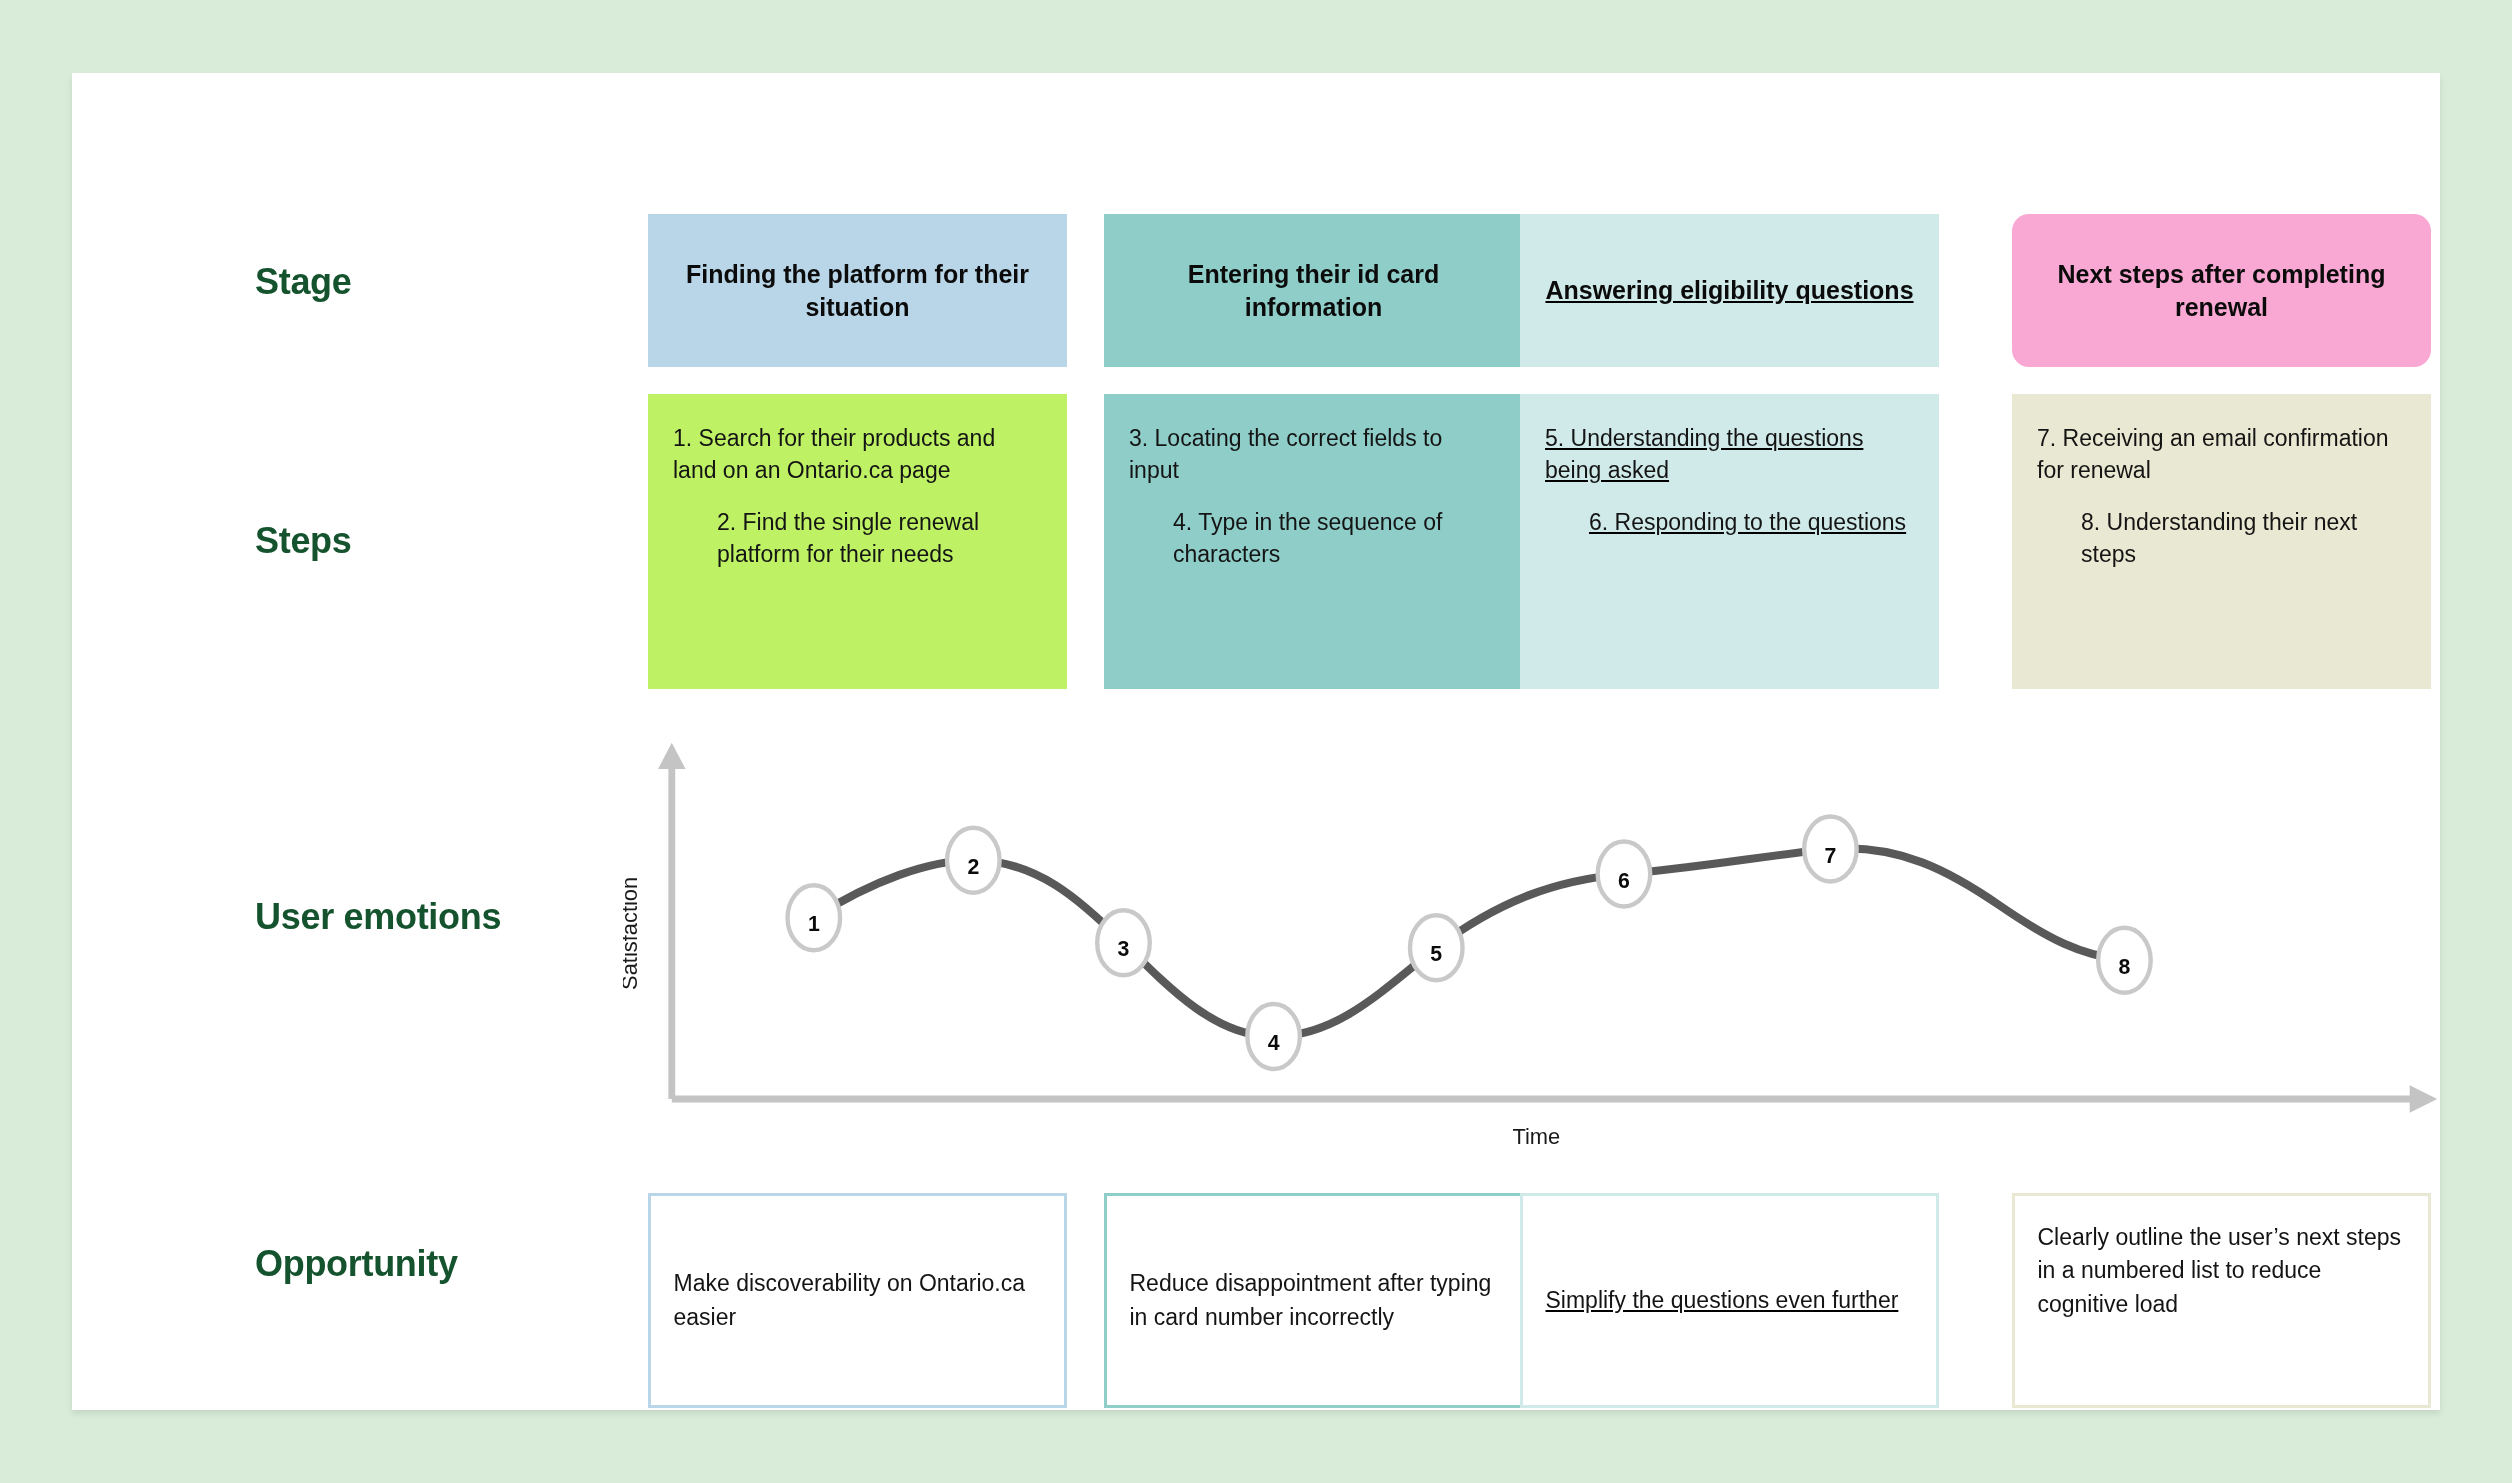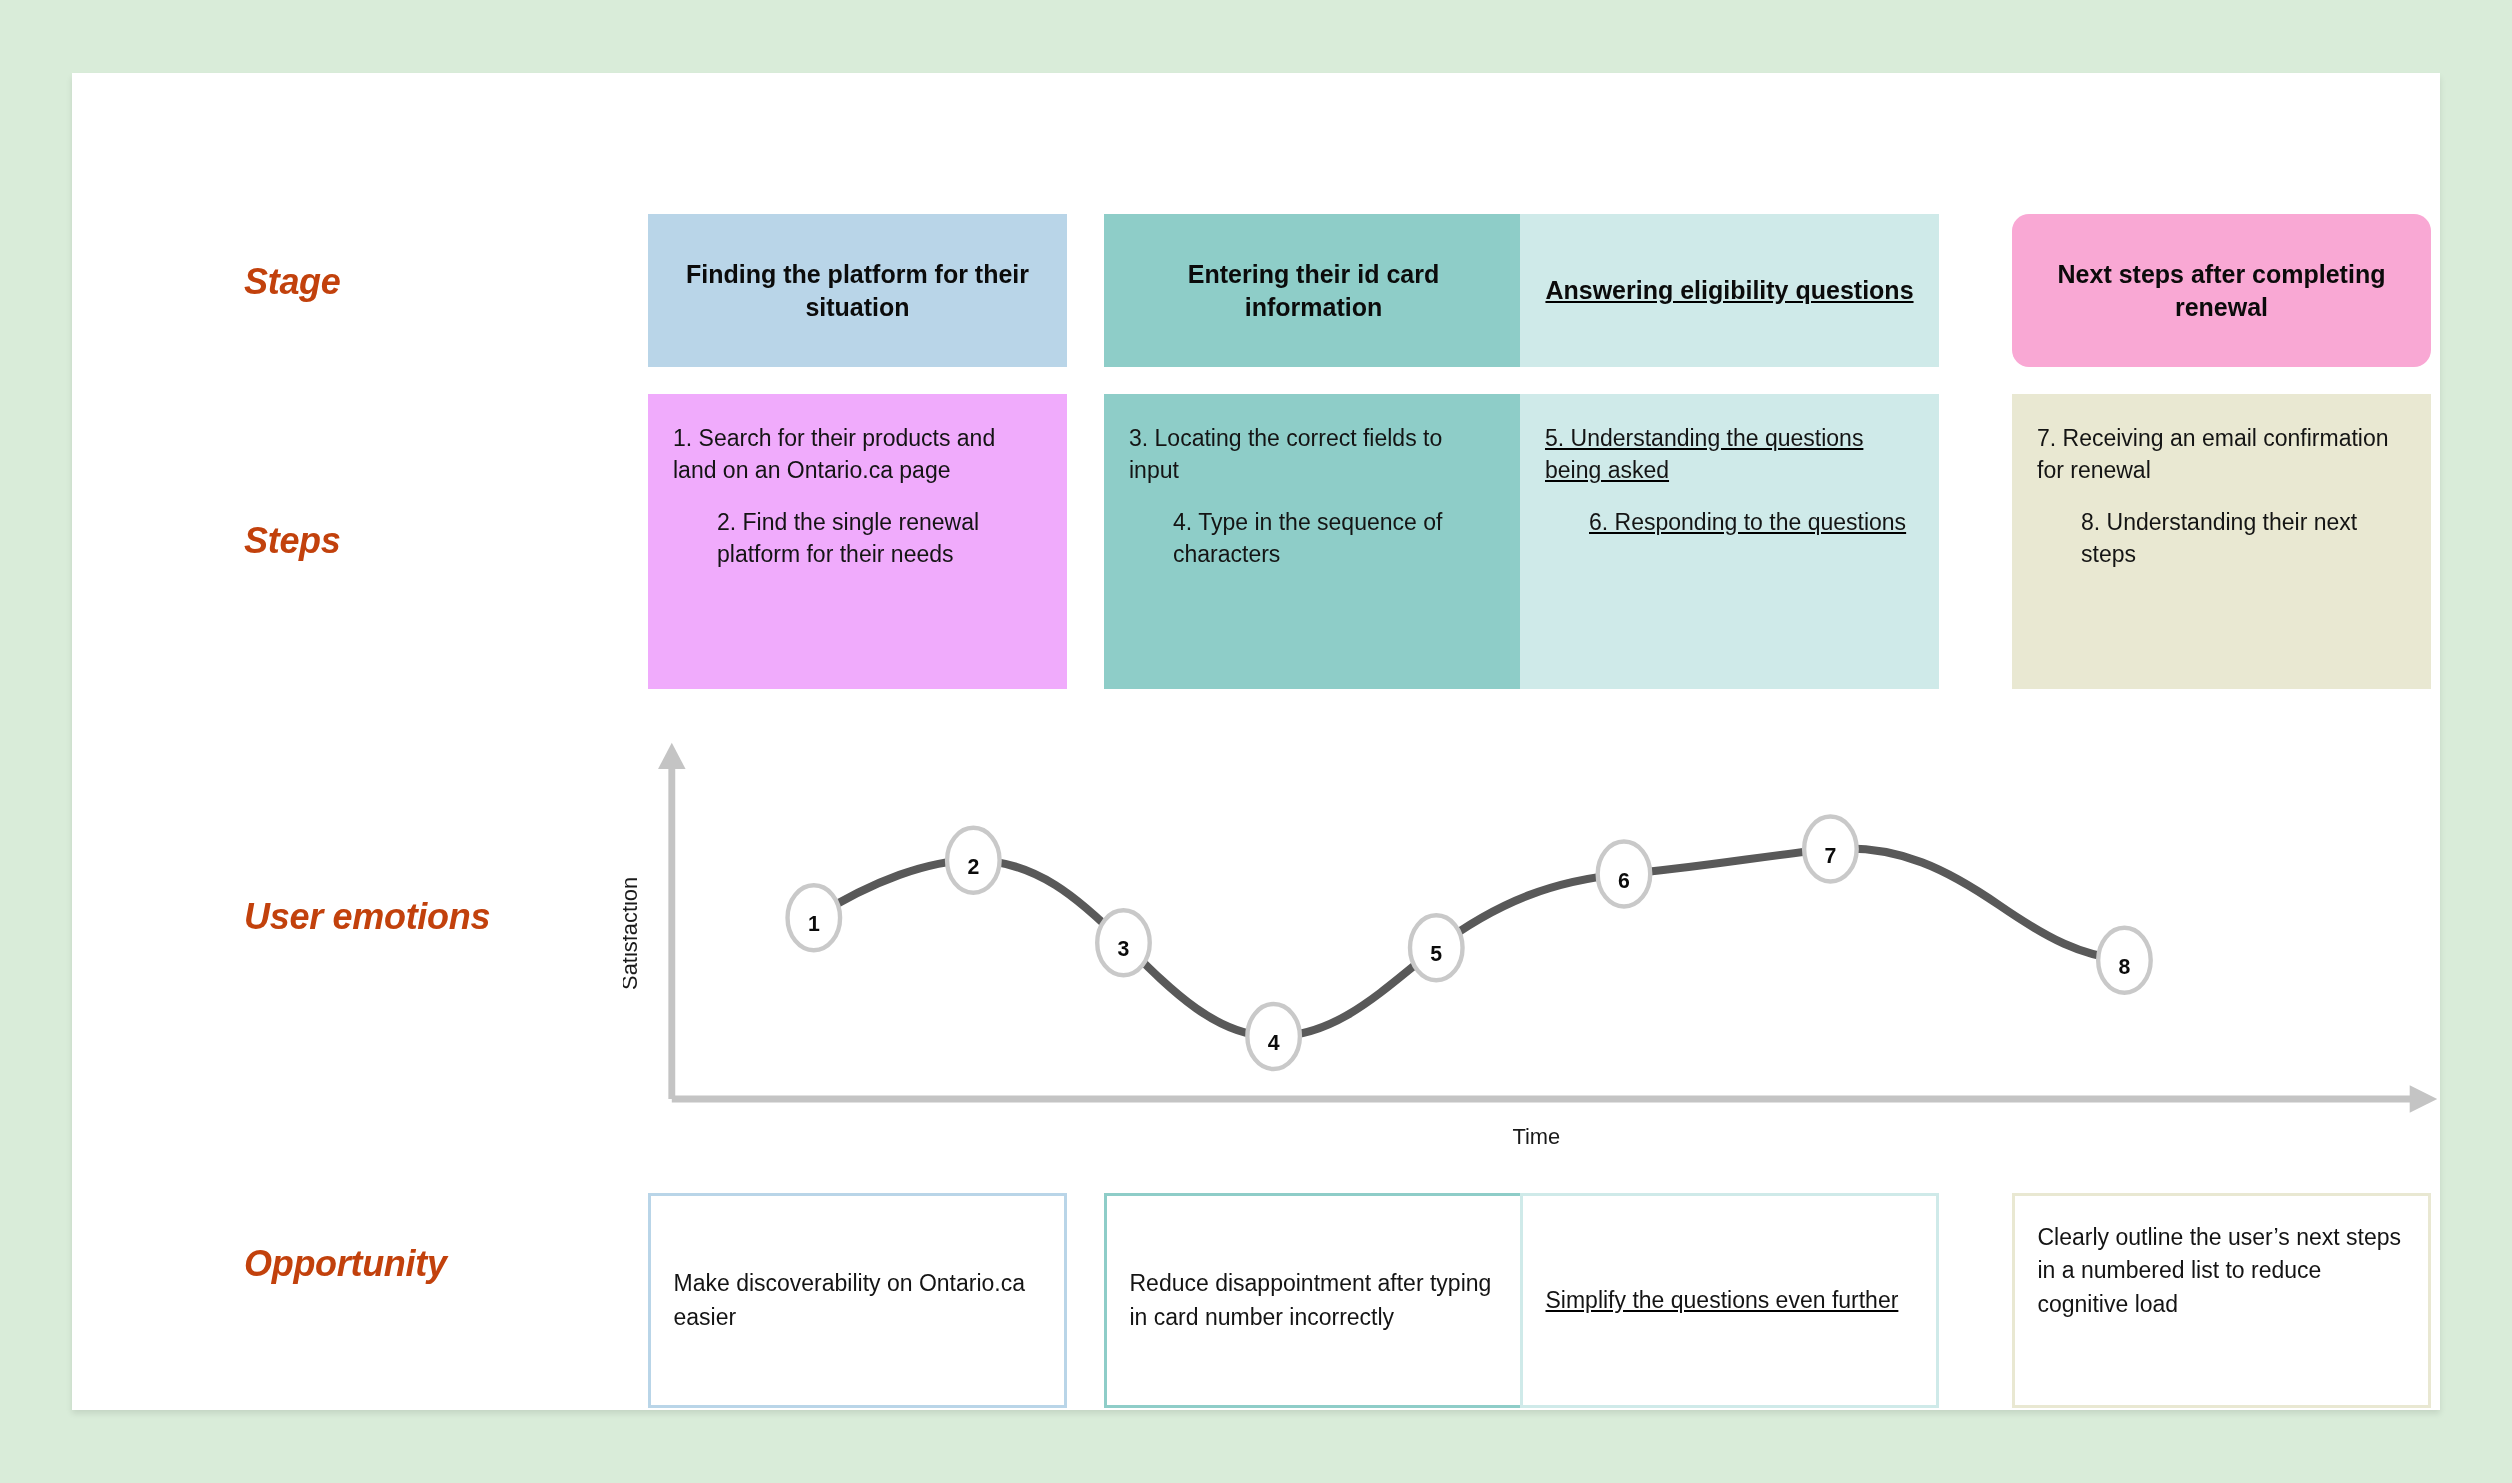--- a/index.html
+++ b/index.html
@@ -13,27 +13,26 @@
     position: absolute;
     left: 72px; top: 73px;
     width: 2368px; height: 1337px;
     background: #ffffff;
     box-shadow: 0 3.8px 6.3px rgba(0,0,0,0.10);
   }
 
   
   .rowlabel {
     position: absolute;
-    left: 172px;
+    left: 183px;
     font-weight: bold;
-    color: #c2410c;
+    color: #14532d;
     font-size: 36px;
     letter-spacing: -0.3px;
     white-space: nowrap;
-    font-style: italic;
   }
   #lbl-stage       { top: 188px; }
   #lbl-steps       { top: 447px; }
   #lbl-emotions    { top: 823px; }
   #lbl-opportunity { top: 1170px; }
 
   
   .col { position: absolute; width: 419px; }
   .col-0 { left: 576px; }
   .col-1 { left: 1032px; }
@@ -129,21 +128,21 @@
   <div class="stage-box col col-0" style="background: rgb(185, 213, 232);">
     <span class="txt">Finding the platform for their situation</span>
   </div>
   <div class="stage-box col col-2" style="background: rgb(207, 234, 233);">
     <span class="txt">Answering eligibility questions</span>
   </div>
   <div class="stage-box col col-3" style="background: #f9a8d4; border-radius: 17px;">
     <span class="txt">Next steps after completing renewal</span>
   </div>
 
-  <div class="steps-box col col-0" style="background: #f0abfc;">
+  <div class="steps-box col col-0" style="background: #bef264;">
     <p>1. Search for their products and land on an Ontario.ca page</p>
     <p>2. Find the single renewal platform for their needs</p>
   </div>
   <div class="steps-box col col-1" style="background: rgb(142, 205, 200);">
     <p>3. Locating the correct fields to input</p>
     <p>4. Type in the sequence of characters</p>
   </div>
   <div class="steps-box col col-2" style="background: rgb(207, 234, 233);">
     <p>5. Understanding the questions being asked</p>
     <p>6. Responding to the questions</p>

